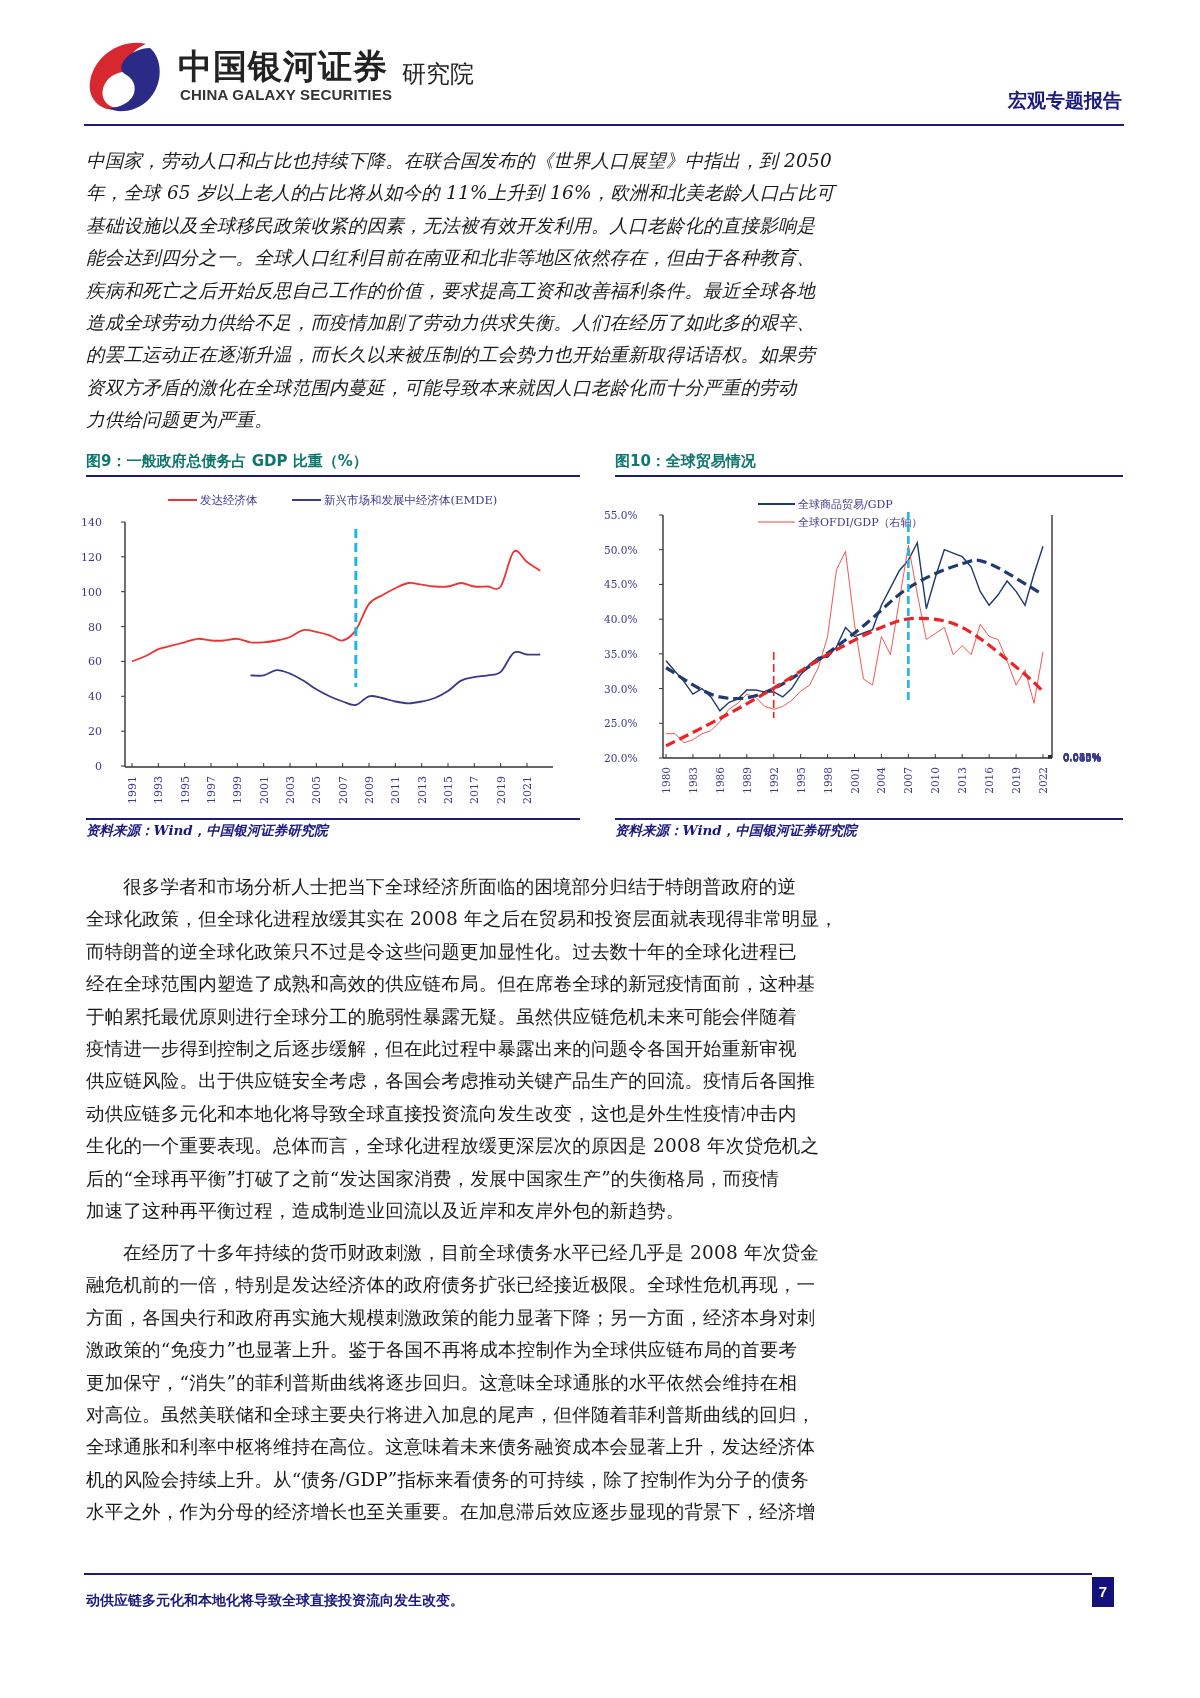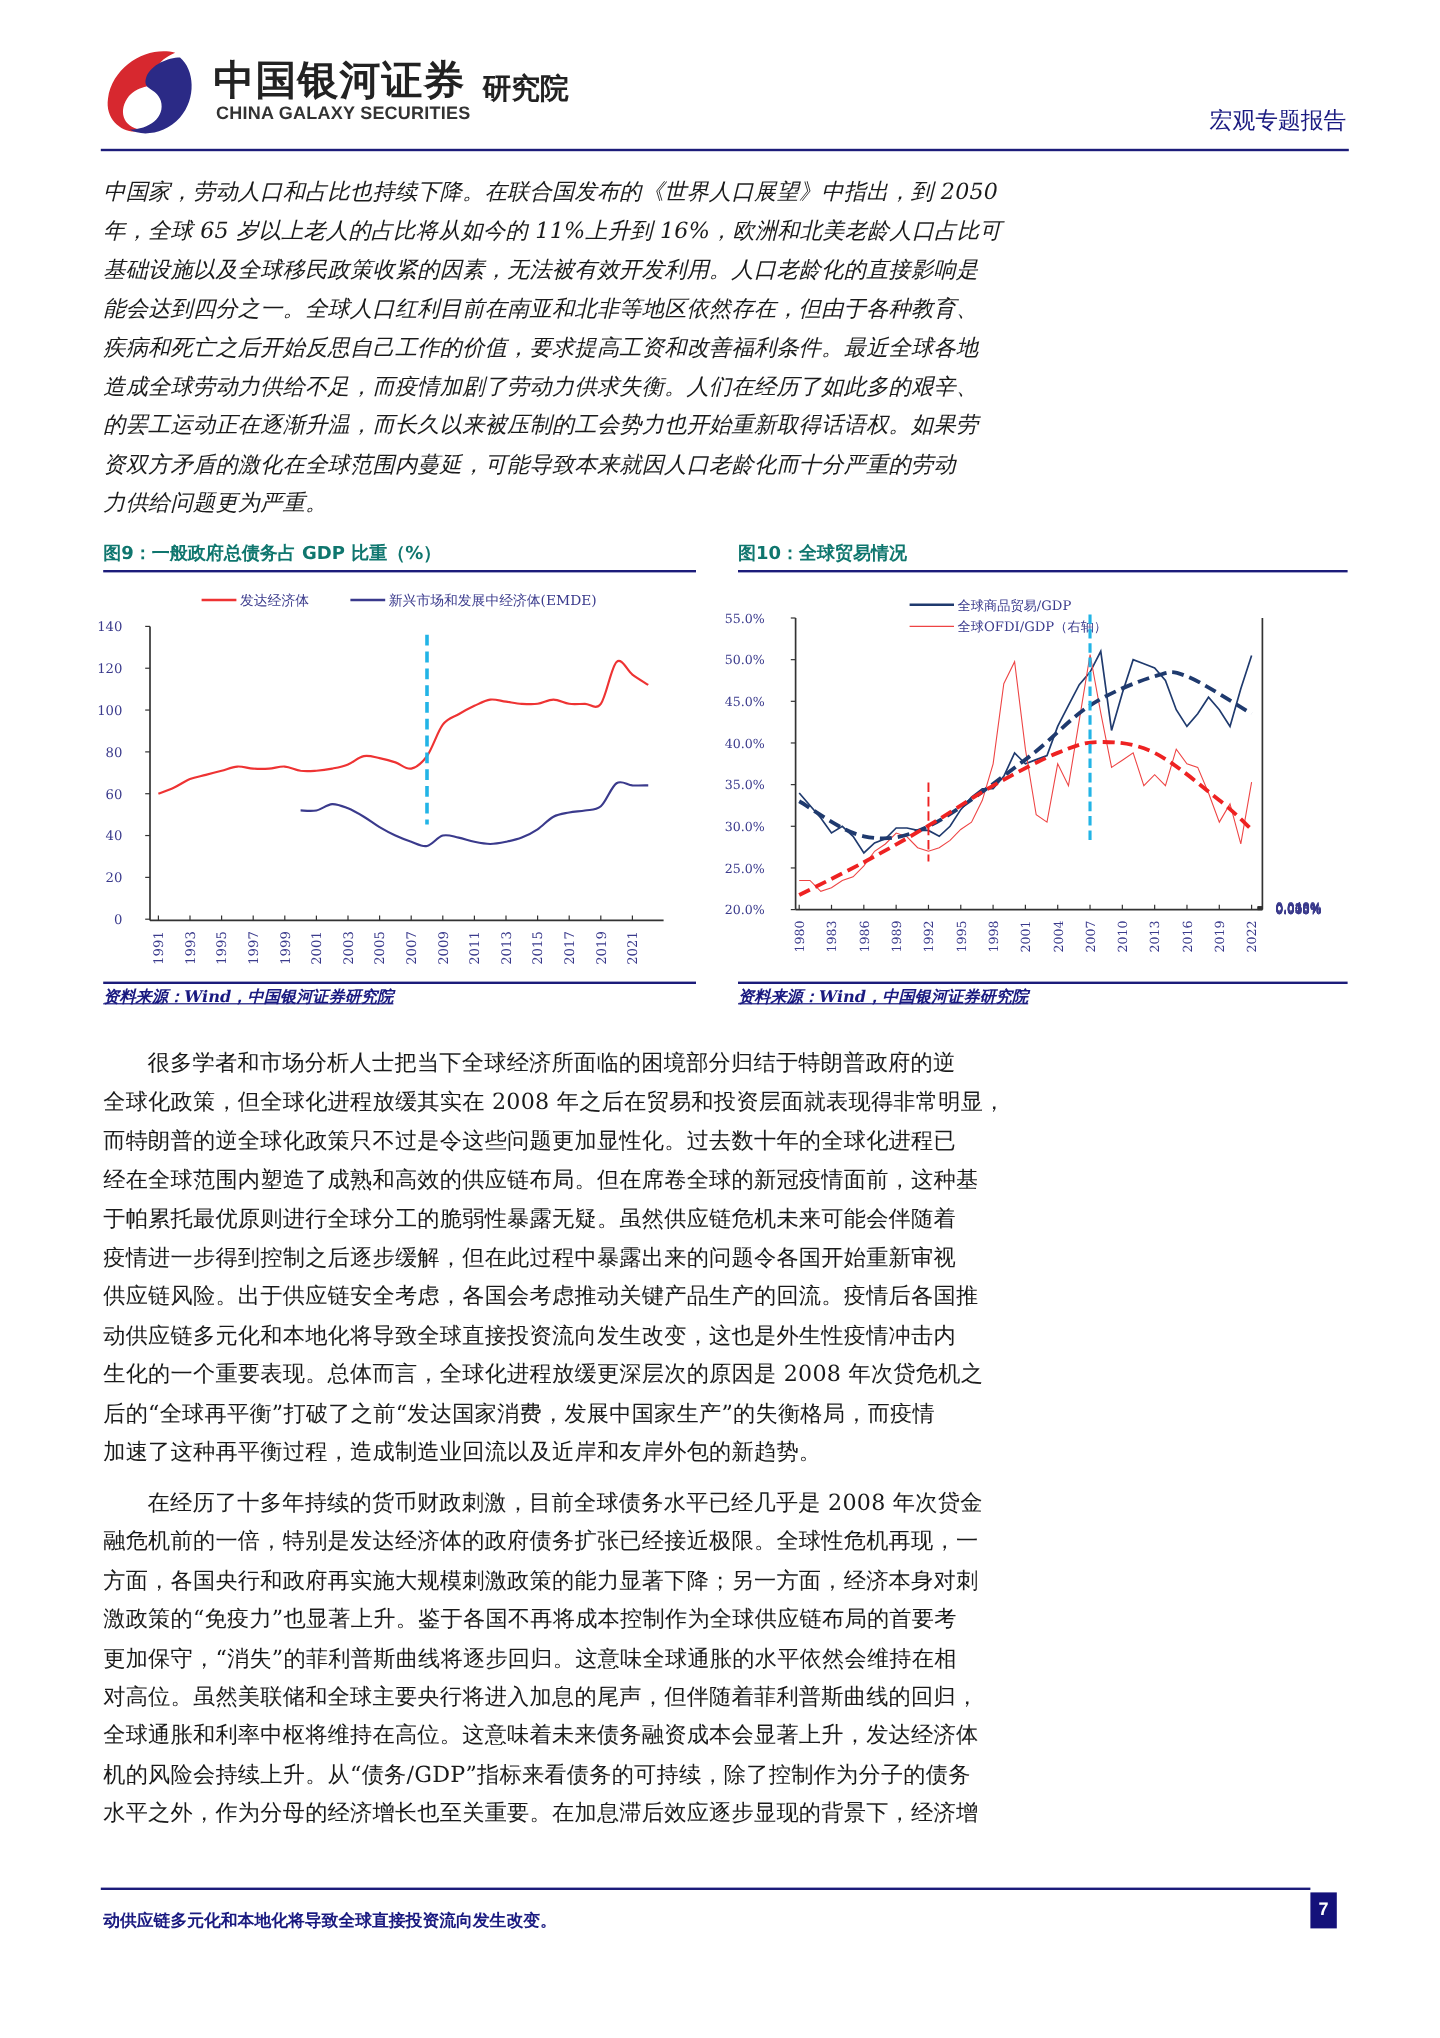--- a/index.html
+++ b/index.html
@@ -2,27 +2,27 @@
 <html><head>
 <meta charset="utf-8">
 <style>
   html, body { margin: 0; padding: 0; background: #ffffff; }
   body { width: 1200px; height: 1698px; position: relative; overflow: hidden;
          font-family: "DejaVu Serif", "Liberation Serif", serif; color: #1a1a1a; }
   .abs { position: absolute; }
   .logo-wrap { left: 84px; top: 36px; width: 80px; height: 80px; }
   .brand-cn { left: 178px; top: 44px; font-family: "DejaVu Sans", "Liberation Sans", sans-serif; font-weight: bold; font-size: 34px; color: #222; letter-spacing: 1px; }
   .brand-en { left: 180px; top: 86px; font-family: "Liberation Sans", "DejaVu Sans", sans-serif; font-weight: bold; font-size: 15px; color: #333; letter-spacing: 0.2px; }
-  .brand-inst { left: 402px; top: 58px; font-family: "DejaVu Sans", "Liberation Sans", sans-serif; font-weight: bold; font-size: 24px; color: #222; }
-  .report-type { right: 78px; top: 88px; font-family: "DejaVu Sans", "Liberation Sans", sans-serif; font-weight: normal; font-size: 19px; color: #1a1a80; }
+  .brand-inst { left: 402px; top: 58px; font-family: "DejaVu Sans", "Liberation Sans", sans-serif; font-weight: normal; font-size: 24px; color: #222; }
+  .report-type { right: 78px; top: 88px; font-family: "DejaVu Sans", "Liberation Sans", sans-serif; font-weight: bold; font-size: 19px; color: #1a1a80; }
   .rule { background: #1c1c7a; height: 2px; }
   .para { left: 86px; width: 780px; font-size: 18.5px; line-height: 32.4px; text-align: justify; letter-spacing: 0.2px; }
   .para .ln { display: block; white-space: nowrap; }
   .fig-title { font-family: "DejaVu Sans", "Liberation Sans", sans-serif; font-weight: bold; font-size: 15px; color: #0f766e; }
-  .source { font-family: "DejaVu Serif", "Liberation Serif", serif; font-style: italic; font-weight: bold; font-size: 13.5px; color: #1a1a80; text-decoration: underline; }
+  .source { font-family: "DejaVu Serif", "Liberation Serif", serif; font-style: italic; font-weight: bold; font-size: 13.5px; color: #1a1a80; }
   .footer-text { left: 86px; top: 1592px; font-family: "DejaVu Serif", "Liberation Serif", serif; font-weight: bold; font-size: 14px; color: #1a1a80; }
   .page-num { left: 1092px; top: 1577px; width: 22px; height: 30px; background: #14117a; color: #fff; font-family: "Liberation Sans", sans-serif; font-weight: bold; font-size: 15px; text-align: center; line-height: 30px; }
   svg text { font-family: "DejaVu Serif", "Liberation Serif", serif; }
 </style>
 </head>
 <body>
 
 <div class="abs logo-wrap">
   <svg width="80" height="80" viewBox="0 0 80 80">
     <path d="M62 8 C40 2 10 18 6 46 C3 66 22 78 36 72 C20 72 14 58 22 46 C30 34 44 38 46 30 C48 22 44 16 62 8 Z" fill="#d7282f"></path>

